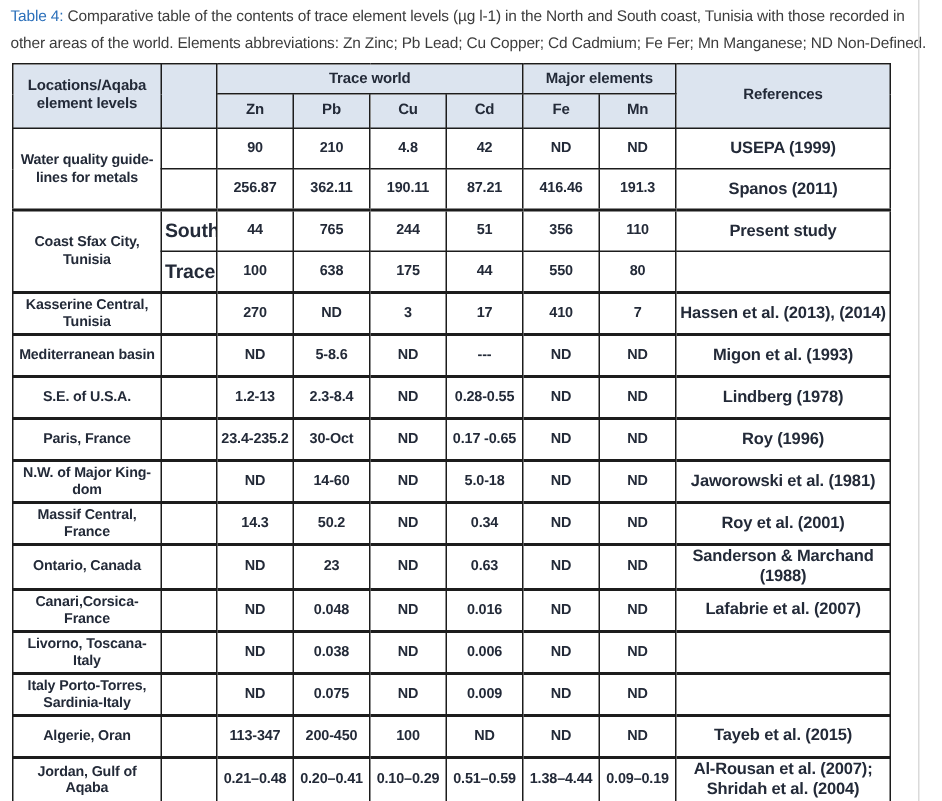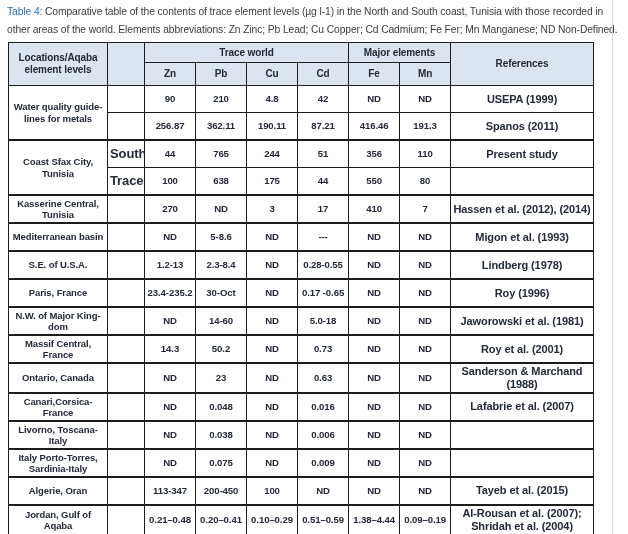--- a/index.html
+++ b/index.html
@@ -123,21 +123,21 @@
         </tr>
         <tr class="group-start">
           <td class="label-cell" rowspan="1">Kasserine Central, Tunisia</td>
           <td class="sub-cell"></td>
           <td class="val-cell">270</td>
           <td class="val-cell">ND</td>
           <td class="val-cell">3</td>
           <td class="val-cell">17</td>
           <td class="val-cell">410</td>
           <td class="val-cell">7</td>
-          <td class="ref-cell">Hassen et al. (2012), (2014)</td>
+          <td class="ref-cell">Hassen et al. (2013), (2014)</td>
         </tr>
         <tr class="group-start">
           <td class="label-cell" rowspan="1">Mediterranean basin</td>
           <td class="sub-cell"></td>
           <td class="val-cell">ND</td>
           <td class="val-cell">5-8.6</td>
           <td class="val-cell">ND</td>
           <td class="val-cell">---</td>
           <td class="val-cell">ND</td>
           <td class="val-cell">ND</td>
@@ -175,21 +175,21 @@
           <td class="val-cell">ND</td>
           <td class="val-cell">ND</td>
           <td class="ref-cell">Jaworowski et al. (1981)</td>
         </tr>
         <tr class="group-start">
           <td class="label-cell" rowspan="1">Massif Central, France</td>
           <td class="sub-cell"></td>
           <td class="val-cell">14.3</td>
           <td class="val-cell">50.2</td>
           <td class="val-cell">ND</td>
-          <td class="val-cell">0.73</td>
+          <td class="val-cell">0.34</td>
           <td class="val-cell">ND</td>
           <td class="val-cell">ND</td>
           <td class="ref-cell">Roy et al. (2001)</td>
         </tr>
         <tr class="group-start">
           <td class="label-cell" rowspan="1">Ontario, Canada</td>
           <td class="sub-cell"></td>
           <td class="val-cell">ND</td>
           <td class="val-cell">23</td>
           <td class="val-cell">ND</td>

